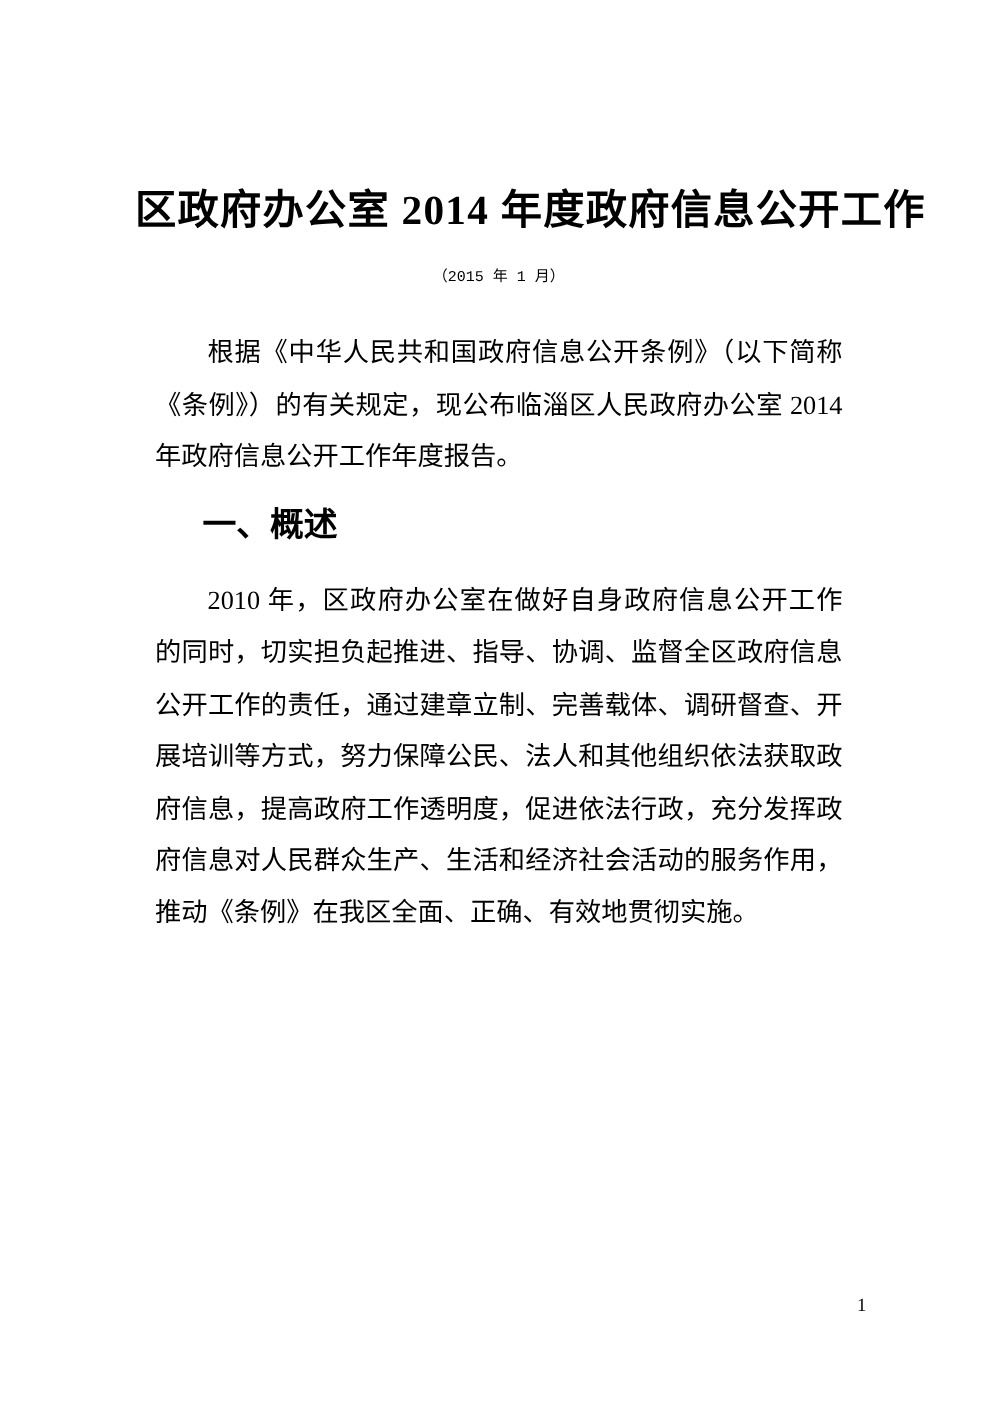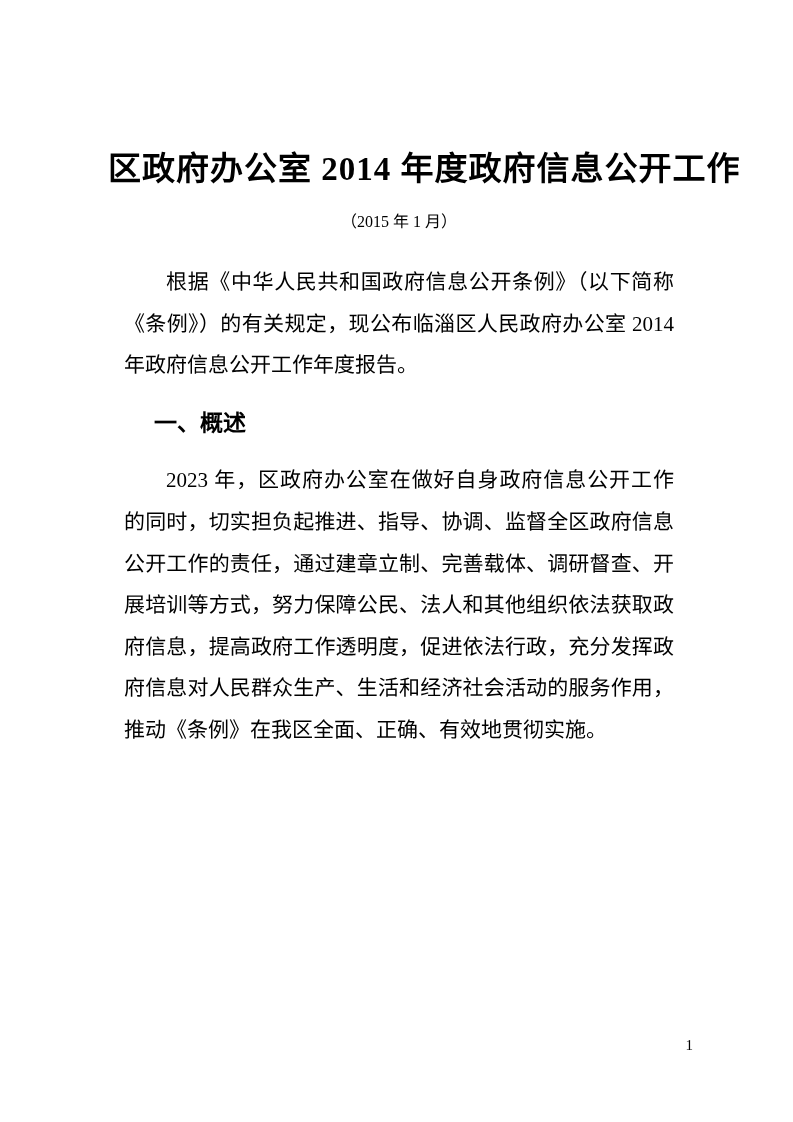--- a/index.html
+++ b/index.html
@@ -31,41 +31,41 @@
     font-family: "Liberation Serif", serif;
     letter-spacing: 1px;
     white-space: nowrap;
   }
   .doc-title.spaced {
     word-spacing: 0.9em;
     letter-spacing: 2px;
   }
   .date-line {
     margin: 0 0 8px 0;
-    font-size: 16px;
+    font-size: 12px;
     line-height: 48px;
     text-align: center;
-    font-family: Liberation Serif, serif;
+    font-family: Liberation Mono, monospace;
   }
   .body-para {
     margin: 16px;
     font-size: 21px;
     line-height: 41.6px;
     text-align: justify;
     text-justify: inter-ideograph;
     text-indent: 2em;
     font-family: "Liberation Serif", serif;
   }
   .section-heading {
     margin: 0;
-    font-size: 23px;
+    font-size: 27px;
     line-height: 41.6px;
     font-weight: bold;
     text-indent: 2em;
-    font-family: Liberation Sans, sans-serif;
+    font-family: Liberation Mono, monospace;
   }
   .page-number {
     position: absolute;
     top: 1035px;
     right: 100px;
     font-size: 15px;
     line-height: 20px;
     font-family: "Liberation Serif", serif;
   }
 </style>
@@ -74,19 +74,19 @@
 
 <div class="page">
   <div class="content">
     <h1 class="doc-title">区政府办公室 2014 年度政府信息公开工作</h1>
     <div class="date-line">（2015 年 1 月）</div>
 
     <p class="body-para">根据《中华人民共和国政府信息公开条例》（以下简称《条例》）的有关规定，现公布临淄区人民政府办公室 2014 年政府信息公开工作年度报告。</p>
 
     <h2 class="section-heading">一、概述</h2>
 
-    <p class="body-para">2023 年，区政府办公室在做好自身政府信息公开工作的同时，切实担负起推进、指导、协调、监督全区政府信息公开工作的责任，通过建章立制、完善载体、调研督查、开展培训等方式，努力保障公民、法人和其他组织依法获取政府信息，提高政府工作透明度，促进依法行政，充分发挥政府信息对人民群众生产、生活和经济社会活动的服务作用，推动《条例》在我区全面、正确、有效地贯彻实施。</p>
+    <p class="body-para">2010 年，区政府办公室在做好自身政府信息公开工作的同时，切实担负起推进、指导、协调、监督全区政府信息公开工作的责任，通过建章立制、完善载体、调研督查、开展培训等方式，努力保障公民、法人和其他组织依法获取政府信息，提高政府工作透明度，促进依法行政，充分发挥政府信息对人民群众生产、生活和经济社会活动的服务作用，推动《条例》在我区全面、正确、有效地贯彻实施。</p>
 
 
   </div>
 
   <div class="page-number">1</div>
 </div>
 
 </body></html>

